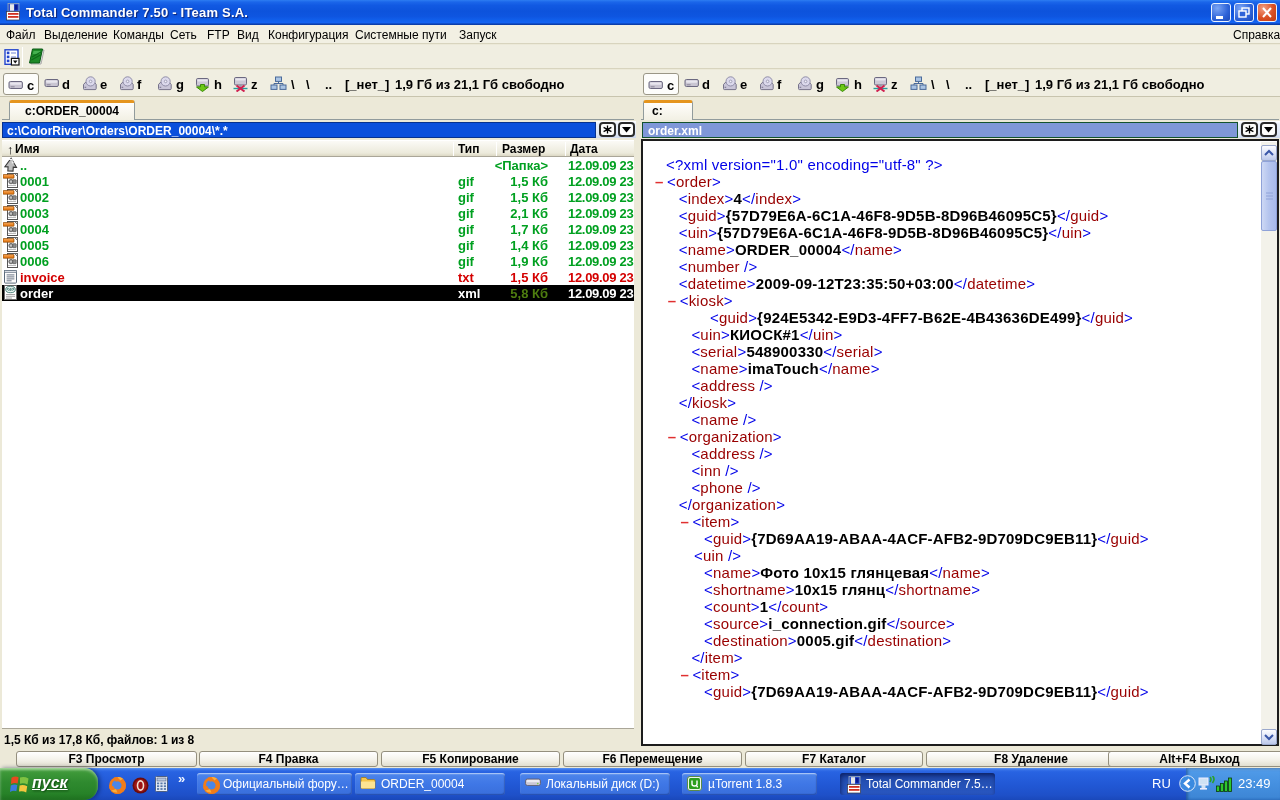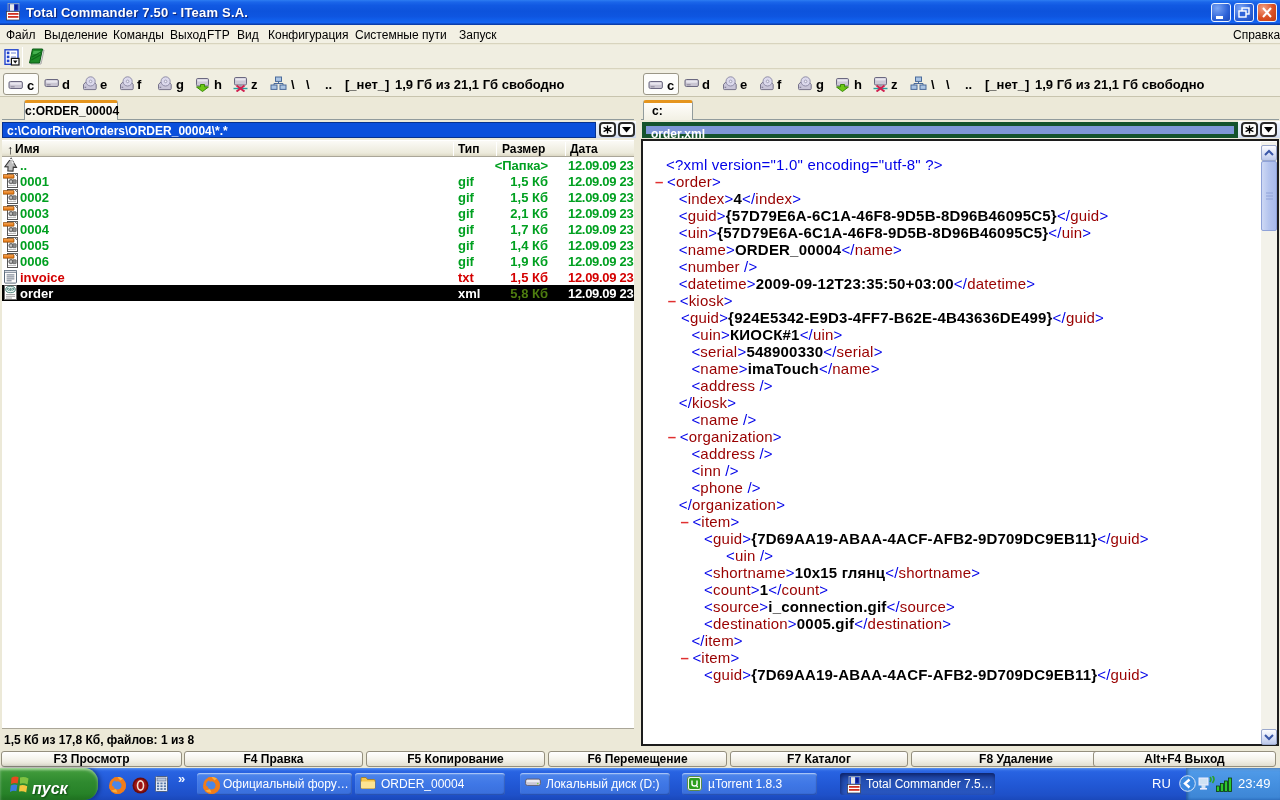--- a/index.html
+++ b/index.html
@@ -29,21 +29,21 @@
 .dbtn-on { position:absolute; top:3px; height:22px; padding:2px 4px 0 4px; background:#fdfdfb; border:1px solid #9a9686; border-radius:3px; display:flex; align-items:center; }
 .dic { position:absolute; top:5px; }
 .dl { position:absolute; top:7px; font-size:13px; font-weight:bold; color:#000; }
 
 
 .tab { position:absolute; top:100px; height:20px; z-index:2; background:linear-gradient(#fffefb,#f2f0e4); border:1px solid #919b9c; border-bottom:none; border-radius:3px 3px 0 0; border-top:3px solid #e5951e; font-size:12px; font-weight:bold; color:#000; text-align:center; padding-top:1px; }
 .tabline { position:absolute; top:119px; height:1px; background:#919b9c; }
 
 
 #pathL { position:absolute; left:2px; top:122px; width:594px; height:16px; background:#0b50dc; border:1px solid #07328e; color:#fff; font-weight:bold; font-size:12px; padding:1px 0 0 4px; }
-#pathR { position:absolute; left:642px; top:122px; width:596px; height:16px; background:#7f97d8; border:4px solid #14532d; color:#fff; font-weight:bold; font-size:12px; padding:1px 0 0 5px; }
+#pathR { position:absolute; left:642px; top:122px; width:596px; height:16px; background:#7f97d8; border:1px solid #14532d; color:#fff; font-weight:bold; font-size:12px; padding:1px 0 0 5px; }
 .pbtn { position:absolute; top:122px; width:17px; height:15px; background:#fdfdfb; border:2px solid #2a2a2a; border-radius:4px; }
 .pbtn svg { position:absolute; left:1px; top:1px; }
 .pback { position:absolute; top:121px; height:17px; background:linear-gradient(#ffffff,#e8eef8 20%,#dde6f4 80%,#cdd8ec); }
 
 
 #lheader { position:absolute; left:2px; top:140px; width:632px; height:17px; background:linear-gradient(#fbfaf6,#eceadb 80%,#dcd8c4); border-top:1px solid #fff; border-bottom:1px solid #aaa698; font-size:12px; font-weight:bold; color:#000; }
 #lheader span { position:absolute; top:1px; }
 #lheader .sep { position:absolute; top:1px; width:1px; height:14px; background:#b8b4a4; border-right:1px solid #fff; }
 #flist { position:absolute; left:2px; top:157px; width:632px; height:572px; background:#fff; border-bottom:1px solid #aaa698; overflow:hidden; }
 .frow { position:absolute; left:0; width:632px; height:16px; font-size:13px; font-weight:bold; white-space:nowrap; }
@@ -65,29 +65,29 @@
 b1 { color:#0000e8; }
 e1 { color:#990000; }
 v1 { color:#000; font-weight:bold; }
 
 
 #sbar { position:absolute; left:618px; top:1px; width:16px; height:601px; background:#f3f2ea; }
 .sbtn { position:absolute; left:0; width:16px; height:16px; background:linear-gradient(#fdfdff,#d7dff5 60%,#bcc8ea); border:1px solid #9aa8cc; border-radius:2px; }
 #sthumb { position:absolute; left:0; top:19px; width:16px; height:70px; background:linear-gradient(90deg,#cdd8f4,#b4c4ee 50%,#a8baea); border:1px solid #8fa2d8; border-radius:2px; }
 
 
-.fkey { position:absolute; top:751px; height:16px; background:linear-gradient(#fff,#f4f2ea 55%,#e2dfd0); border:1px solid #9a96888; border:1px solid #948f7e; border-radius:3px; font-size:12px; font-weight:bold; color:#000; text-align:center; line-height:14px; }
+.fkey { position:absolute; top:751px; height:16px; background:linear-gradient(#fff,#f4f2ea 55%,#e2dfd0); border:1px solid #9a96888; border:1px solid #948f7e; border-radius:3px; font-size:12px; font-weight:bold; color:#000; text-align:center; line-height:14px;margin-left:15px; }
 
 
 #taskbar { position:absolute; left:0; top:768px; width:1280px; height:32px;
   background:linear-gradient(180deg,#5c95f0 0%,#3671e8 6%,#2863e2 12%,#2157d4 55%,#1e50c8 85%,#1a48ba 100%); }
 #startbtn { position:absolute; left:0; top:768px; width:98px; height:32px; border-radius:0 14px 14px 0;
   background:linear-gradient(180deg,#6fbf5e 0%,#3f9a3a 10%,#2f8a2f 45%,#278228 80%,#1e701f 100%);
   box-shadow:inset 0 2px 3px rgba(255,255,255,.4), 2px 0 4px rgba(0,20,60,.5); }
-#startbtn .lbl { position:absolute; left:32px; top:12px; color:#fff; font-size:16px; font-weight:bold; font-style:italic; text-shadow:1px 1px 2px rgba(0,40,0,.7); }
+#startbtn .lbl { position:absolute; left:32px; top:6px; color:#fff; font-size:16px; font-weight:bold; font-style:italic; text-shadow:1px 1px 2px rgba(0,40,0,.7);text-decoration:underline; }
 .qicon { position:absolute; top:776px; }
 .tbtn { position:absolute; top:773px; height:22px; border-radius:3px; background:linear-gradient(180deg,#6fa0f2 0%,#4a82ea 12%,#3f77e6 50%,#3a70dd 90%,#3568d2 100%); box-shadow:inset 0 1px 1px rgba(255,255,255,.45), inset -1px -1px 1px rgba(0,20,90,.3); color:#fff; font-size:12px; }
 .tbtn.active { background:linear-gradient(180deg,#1c41a0 0%,#2450b4 45%,#2a57c2 100%); box-shadow:inset 1px 2px 4px rgba(0,10,60,.6); }
 .tbtn .ti { position:absolute; left:5px; top:3px; }
 .tbtn .tt { position:absolute; left:26px; top:4px; white-space:nowrap; overflow:hidden; }
 #tray { position:absolute; left:1186px; top:768px; width:94px; height:32px;
   background:linear-gradient(180deg,#77b6f2 0%,#4f9ae8 10%,#4590e0 50%,#3e87d6 90%,#3278c8 100%);
   box-shadow:inset 2px 1px 3px rgba(0,30,90,.4); }
 #ru { position:absolute; left:1152px; top:776px; color:#fff; font-size:13px; }
 #clock { position:absolute; left:1238px; top:776px; color:#fff; font-size:13px; }
@@ -118,21 +118,21 @@
 <span class="capbtn" id="btncls">
       <svg width="18" height="17">
         <path d="M5 4 L13 13 M13 4 L5 13" stroke="#fff" stroke-width="2"></path>
       </svg>
     </span>
 </div>
 <div id="menubar">
 <span style="left:6px">Файл</span>
 <span style="left:44px">Выделение</span>
 <span style="left:113px">Команды</span>
-<span style="left:170px">Выход</span>
+<span style="left:170px">Сеть</span>
 <span style="left:207px">FTP</span>
 <span style="left:237px">Вид</span>
 <span style="left:268px">Конфигурация</span>
 <span style="left:355px">Системные пути</span>
 <span style="left:459px">Запуск</span>
 <span style="left:1233px">Справка</span>
 </div>
 <div id="toolbar">
 <span class="abs" style="left:4px;top:4px"><svg width="17" height="17" viewBox="0 0 17 17">
 <rect x="1" y="0.8" width="13" height="14.5" fill="#fff" stroke="#2244cc" stroke-width="1.4"></rect>
@@ -267,21 +267,21 @@
    <rect x="1" y="10" width="6" height="4.4" fill="#aac4e4" stroke="#4a6a9a"></rect>
    <rect x="10" y="10" width="6" height="4.4" fill="#aac4e4" stroke="#4a6a9a"></rect>
    <path d="M8.5 6.6 L8.5 8.5 M4 10 L4 8.5 L13 8.5 L13 10" stroke="#4a6a9a" fill="none"></path>
  </svg></span>
 <span class="dl" style="left:931px">\</span>
 <span class="dl" style="left:946px">\</span>
 <span class="dl" style="left:965px">..</span>
 <span class="dl" style="left:985px">[_нет_]</span>
 <span class="dl" style="left:1035px">1,9 Гб из 21,1 Гб свободно</span>
 </div>
-<div class="tab" style="left:24px;width:94px">c:ORDER_00004</div>
+<div class="tab" style="left:9px;width:126px">c:ORDER_00004</div>
 <div class="tabline" style="left:2px;width:632px"></div>
 <div class="tab" style="left:643px;width:50px;text-align:left;padding-left:8px">c:</div>
 <div class="tabline" style="left:641px;width:638px"></div>
 <div id="pathL">c:\ColorRiver\Orders\ORDER_00004\*.*</div>
 <div class="pback" style="left:596px;width:40px"></div>
 <div class="pbtn" style="left:599px">
     <svg width="11" height="9" viewBox="0 0 11 9">
       <g stroke="#000" stroke-width="1.3">
         <path d="M5.5 0.5 V8.5 M1.6 2.4 L9.4 6.6 M9.4 2.4 L1.6 6.6"></path>
       </g>
@@ -477,35 +477,36 @@
 <div id="xmlbox">
 <div class="xl" style="padding-left:23.0px"><b1>&lt;?xml version="1.0" encoding="utf-8" ?&gt;</b1></div>
 <div class="xl" style="padding-left:23.0px"><i>–</i><b1>&lt;</b1><e1>order</e1><b1>&gt;</b1></div>
 <div class="xl" style="padding-left:35.7px"><b1>&lt;</b1><e1>index</e1><b1>&gt;</b1><v1>4</v1><b1>&lt;/</b1><e1>index</e1><b1>&gt;</b1></div>
 <div class="xl" style="padding-left:35.7px"><b1>&lt;</b1><e1>guid</e1><b1>&gt;</b1><v1>{57D79E6A-6C1A-46F8-9D5B-8D96B46095C5}</v1><b1>&lt;/</b1><e1>guid</e1><b1>&gt;</b1></div>
 <div class="xl" style="padding-left:35.7px"><b1>&lt;</b1><e1>uin</e1><b1>&gt;</b1><v1>{57D79E6A-6C1A-46F8-9D5B-8D96B46095C5}</v1><b1>&lt;/</b1><e1>uin</e1><b1>&gt;</b1></div>
 <div class="xl" style="padding-left:35.7px"><b1>&lt;</b1><e1>name</e1><b1>&gt;</b1><v1>ORDER_00004</v1><b1>&lt;/</b1><e1>name</e1><b1>&gt;</b1></div>
 <div class="xl" style="padding-left:35.7px"><b1>&lt;</b1><e1>number</e1><b1> /&gt;</b1></div>
 <div class="xl" style="padding-left:35.7px"><b1>&lt;</b1><e1>datetime</e1><b1>&gt;</b1><v1>2009-09-12T23:35:50+03:00</v1><b1>&lt;/</b1><e1>datetime</e1><b1>&gt;</b1></div>
 <div class="xl" style="padding-left:35.7px"><i>–</i><b1>&lt;</b1><e1>kiosk</e1><b1>&gt;</b1></div>
-<div class="xl" style="padding-left:38px"><b1>&lt;</b1><e1>guid</e1><b1>&gt;</b1><v1>{924E5342-E9D3-4FF7-B62E-4B43636DE499}</v1><b1>&lt;/</b1><e1>guid</e1><b1>&gt;</b1></div>
+<div class="xl" style="padding-left:67px"><b1>&lt;</b1><e1>guid</e1><b1>&gt;</b1><v1>{924E5342-E9D3-4FF7-B62E-4B43636DE499}</v1><b1>&lt;/</b1><e1>guid</e1><b1>&gt;</b1></div>
 <div class="xl" style="padding-left:48.4px"><b1>&lt;</b1><e1>uin</e1><b1>&gt;</b1><v1>КИОСК#1</v1><b1>&lt;/</b1><e1>uin</e1><b1>&gt;</b1></div>
 <div class="xl" style="padding-left:48.4px"><b1>&lt;</b1><e1>serial</e1><b1>&gt;</b1><v1>548900330</v1><b1>&lt;/</b1><e1>serial</e1><b1>&gt;</b1></div>
 <div class="xl" style="padding-left:48.4px"><b1>&lt;</b1><e1>name</e1><b1>&gt;</b1><v1>imaTouch</v1><b1>&lt;/</b1><e1>name</e1><b1>&gt;</b1></div>
 <div class="xl" style="padding-left:48.4px"><b1>&lt;</b1><e1>address</e1><b1> /&gt;</b1></div>
 <div class="xl" style="padding-left:35.7px"><b1>&lt;/</b1><e1>kiosk</e1><b1>&gt;</b1></div>
 <div class="xl" style="padding-left:48.4px"><b1>&lt;</b1><e1>name</e1><b1> /&gt;</b1></div>
 <div class="xl" style="padding-left:35.7px"><i>–</i><b1>&lt;</b1><e1>organization</e1><b1>&gt;</b1></div>
 <div class="xl" style="padding-left:48.4px"><b1>&lt;</b1><e1>address</e1><b1> /&gt;</b1></div>
 <div class="xl" style="padding-left:48.4px"><b1>&lt;</b1><e1>inn</e1><b1> /&gt;</b1></div>
 <div class="xl" style="padding-left:48.4px"><b1>&lt;</b1><e1>phone</e1><b1> /&gt;</b1></div>
 <div class="xl" style="padding-left:35.7px"><b1>&lt;/</b1><e1>organization</e1><b1>&gt;</b1></div>
 <div class="xl" style="padding-left:48.4px"><i>–</i><b1>&lt;</b1><e1>item</e1><b1>&gt;</b1></div>
 <div class="xl" style="padding-left:61.1px"><b1>&lt;</b1><e1>guid</e1><b1>&gt;</b1><v1>{7D69AA19-ABAA-4ACF-AFB2-9D709DC9EB11}</v1><b1>&lt;/</b1><e1>guid</e1><b1>&gt;</b1></div>
-<div class="xl" style="padding-left:83px"><b1>&lt;</b1><e1>uin</e1><b1> /&gt;</b1></div>
+<div class="xl" style="padding-left:51px"><b1>&lt;</b1><e1>uin</e1><b1> /&gt;</b1></div>
+<div class="xl" style="padding-left:61.1px"><b1>&lt;</b1><e1>name</e1><b1>&gt;</b1><v1>Фото 10х15 глянцевая</v1><b1>&lt;/</b1><e1>name</e1><b1>&gt;</b1></div>
 <div class="xl" style="padding-left:61.1px"><b1>&lt;</b1><e1>shortname</e1><b1>&gt;</b1><v1>10x15 глянц</v1><b1>&lt;/</b1><e1>shortname</e1><b1>&gt;</b1></div>
 <div class="xl" style="padding-left:61.1px"><b1>&lt;</b1><e1>count</e1><b1>&gt;</b1><v1>1</v1><b1>&lt;/</b1><e1>count</e1><b1>&gt;</b1></div>
 <div class="xl" style="padding-left:61.1px"><b1>&lt;</b1><e1>source</e1><b1>&gt;</b1><v1>i_connection.gif</v1><b1>&lt;/</b1><e1>source</e1><b1>&gt;</b1></div>
 <div class="xl" style="padding-left:61.1px"><b1>&lt;</b1><e1>destination</e1><b1>&gt;</b1><v1>0005.gif</v1><b1>&lt;/</b1><e1>destination</e1><b1>&gt;</b1></div>
 <div class="xl" style="padding-left:48.4px"><b1>&lt;/</b1><e1>item</e1><b1>&gt;</b1></div>
 <div class="xl" style="padding-left:48.4px"><i>–</i><b1>&lt;</b1><e1>item</e1><b1>&gt;</b1></div>
 <div class="xl" style="padding-left:61.1px"><b1>&lt;</b1><e1>guid</e1><b1>&gt;</b1><v1>{7D69AA19-ABAA-4ACF-AFB2-9D709DC9EB11}</v1><b1>&lt;/</b1><e1>guid</e1><b1>&gt;</b1></div>
 </div>
 <div id="sbar">
 <div class="sbtn" style="top:3px"><svg width="14" height="14">

